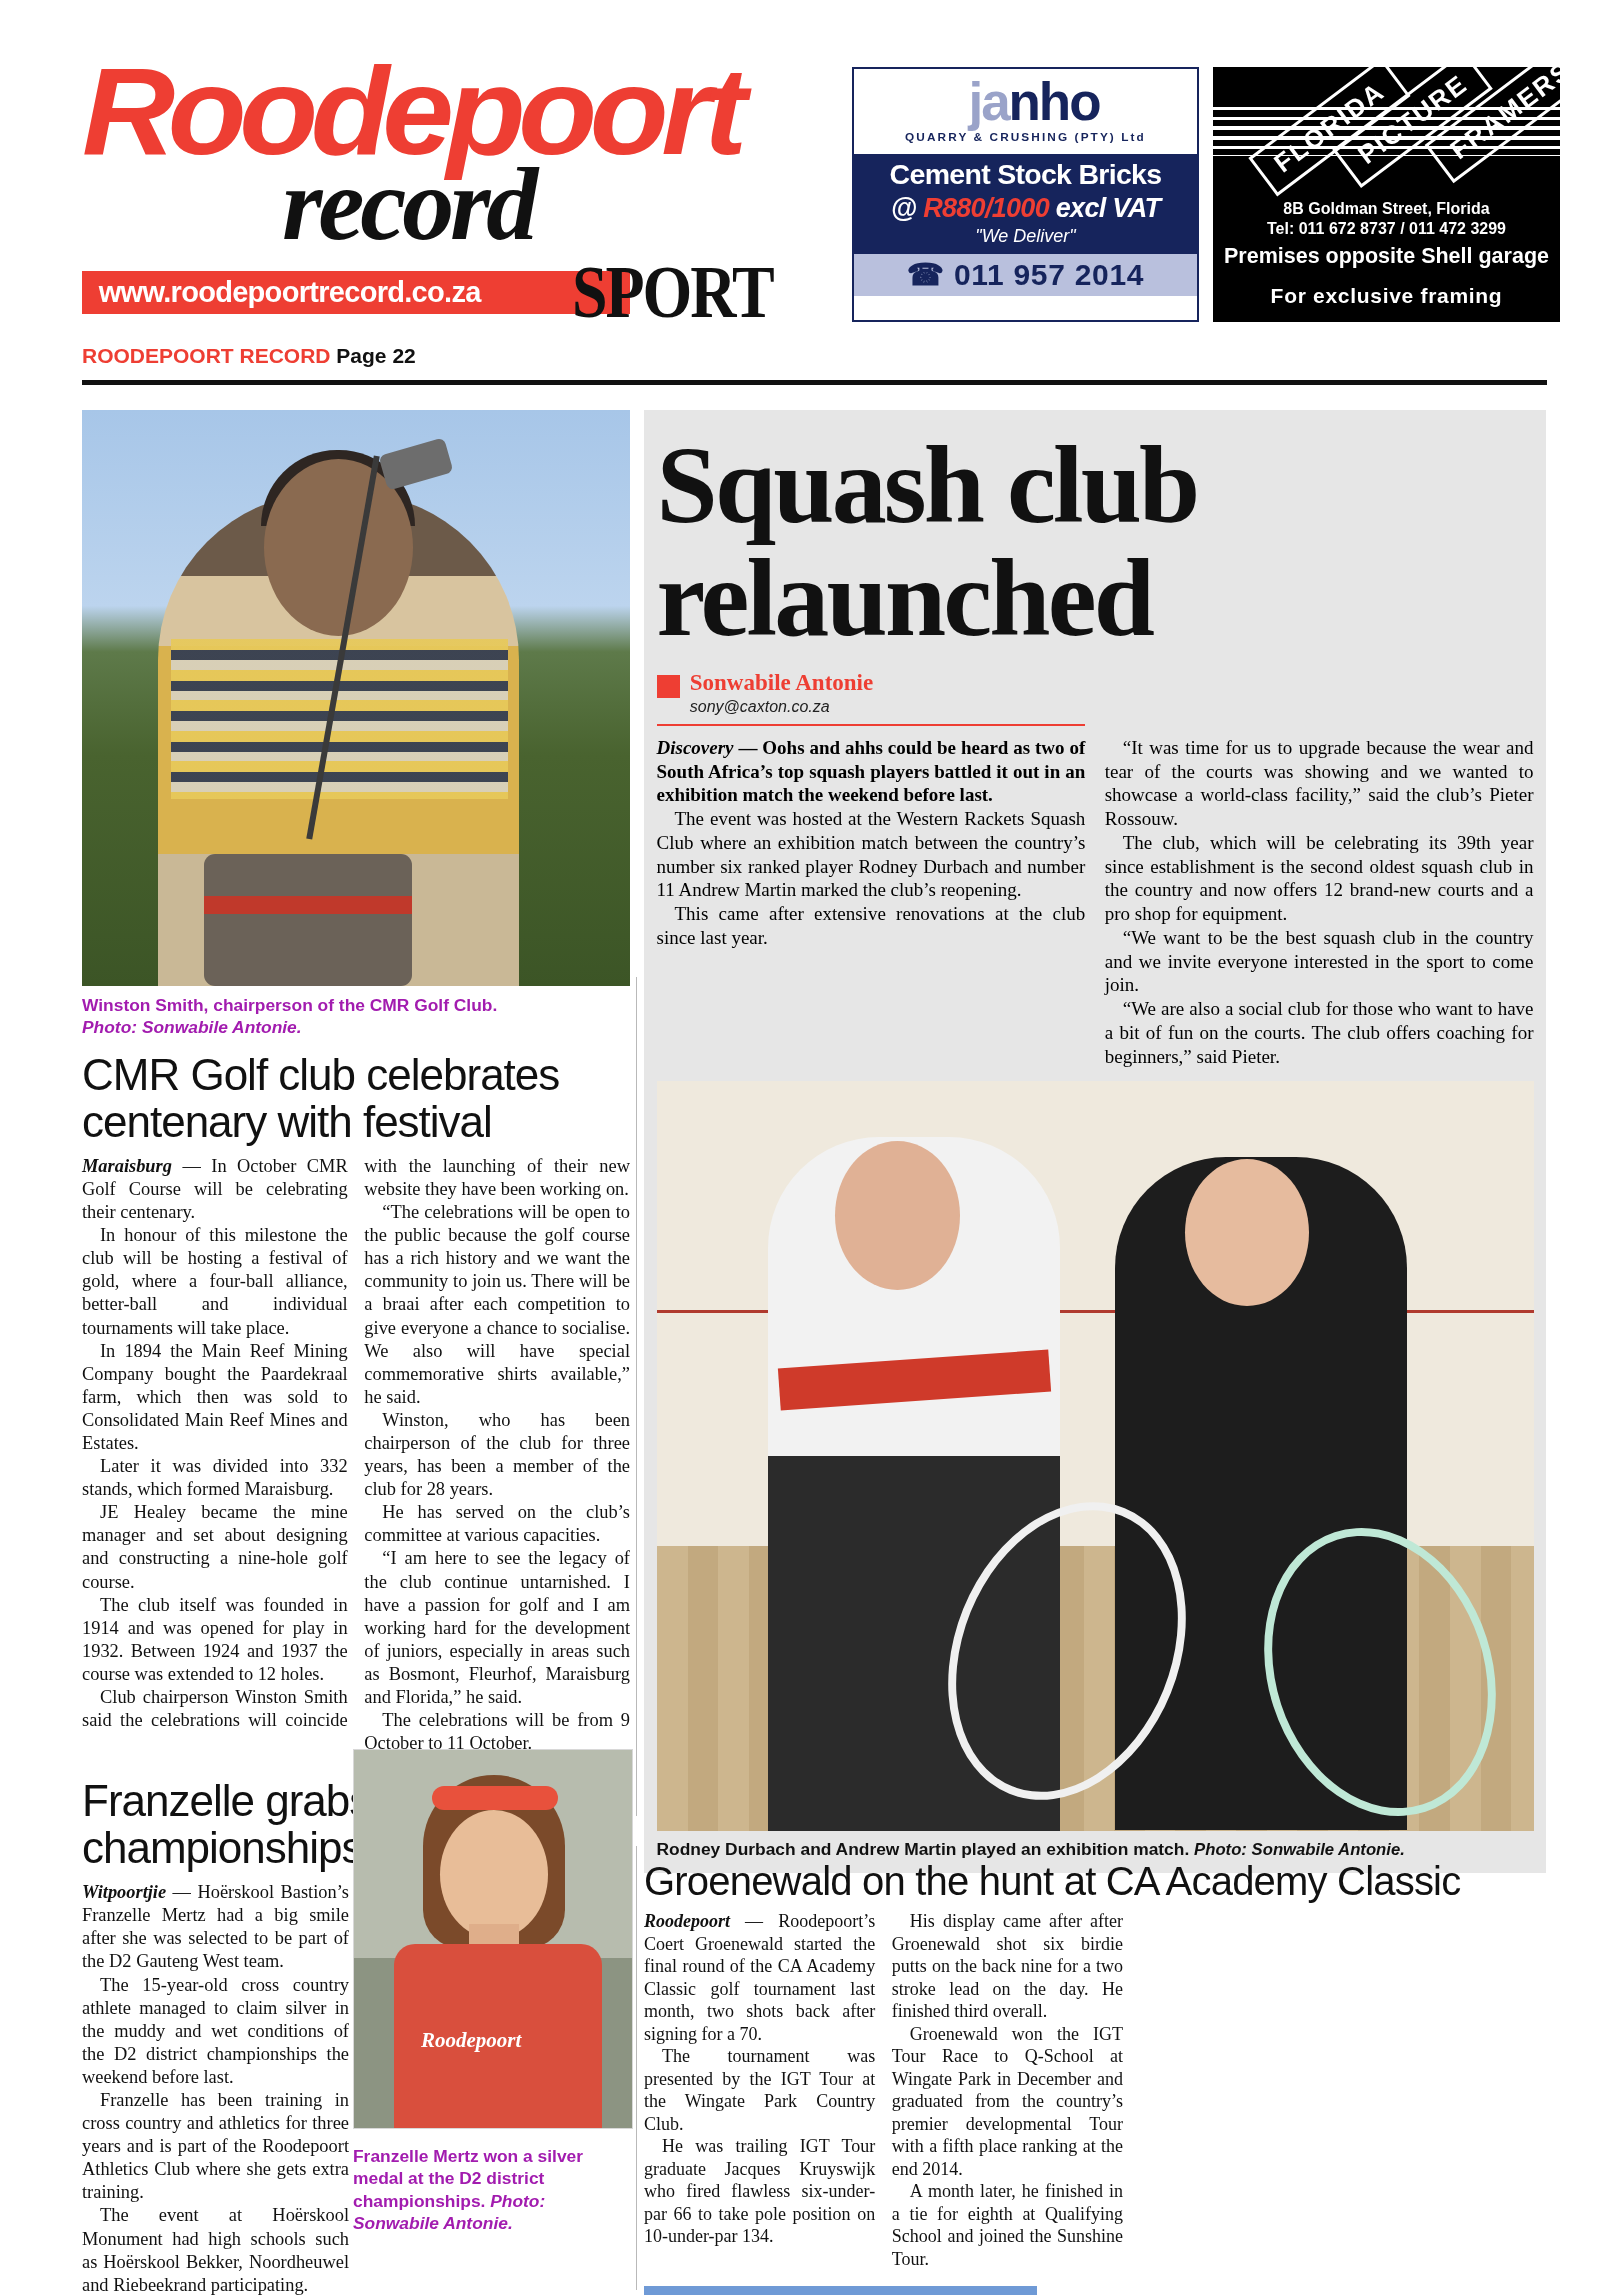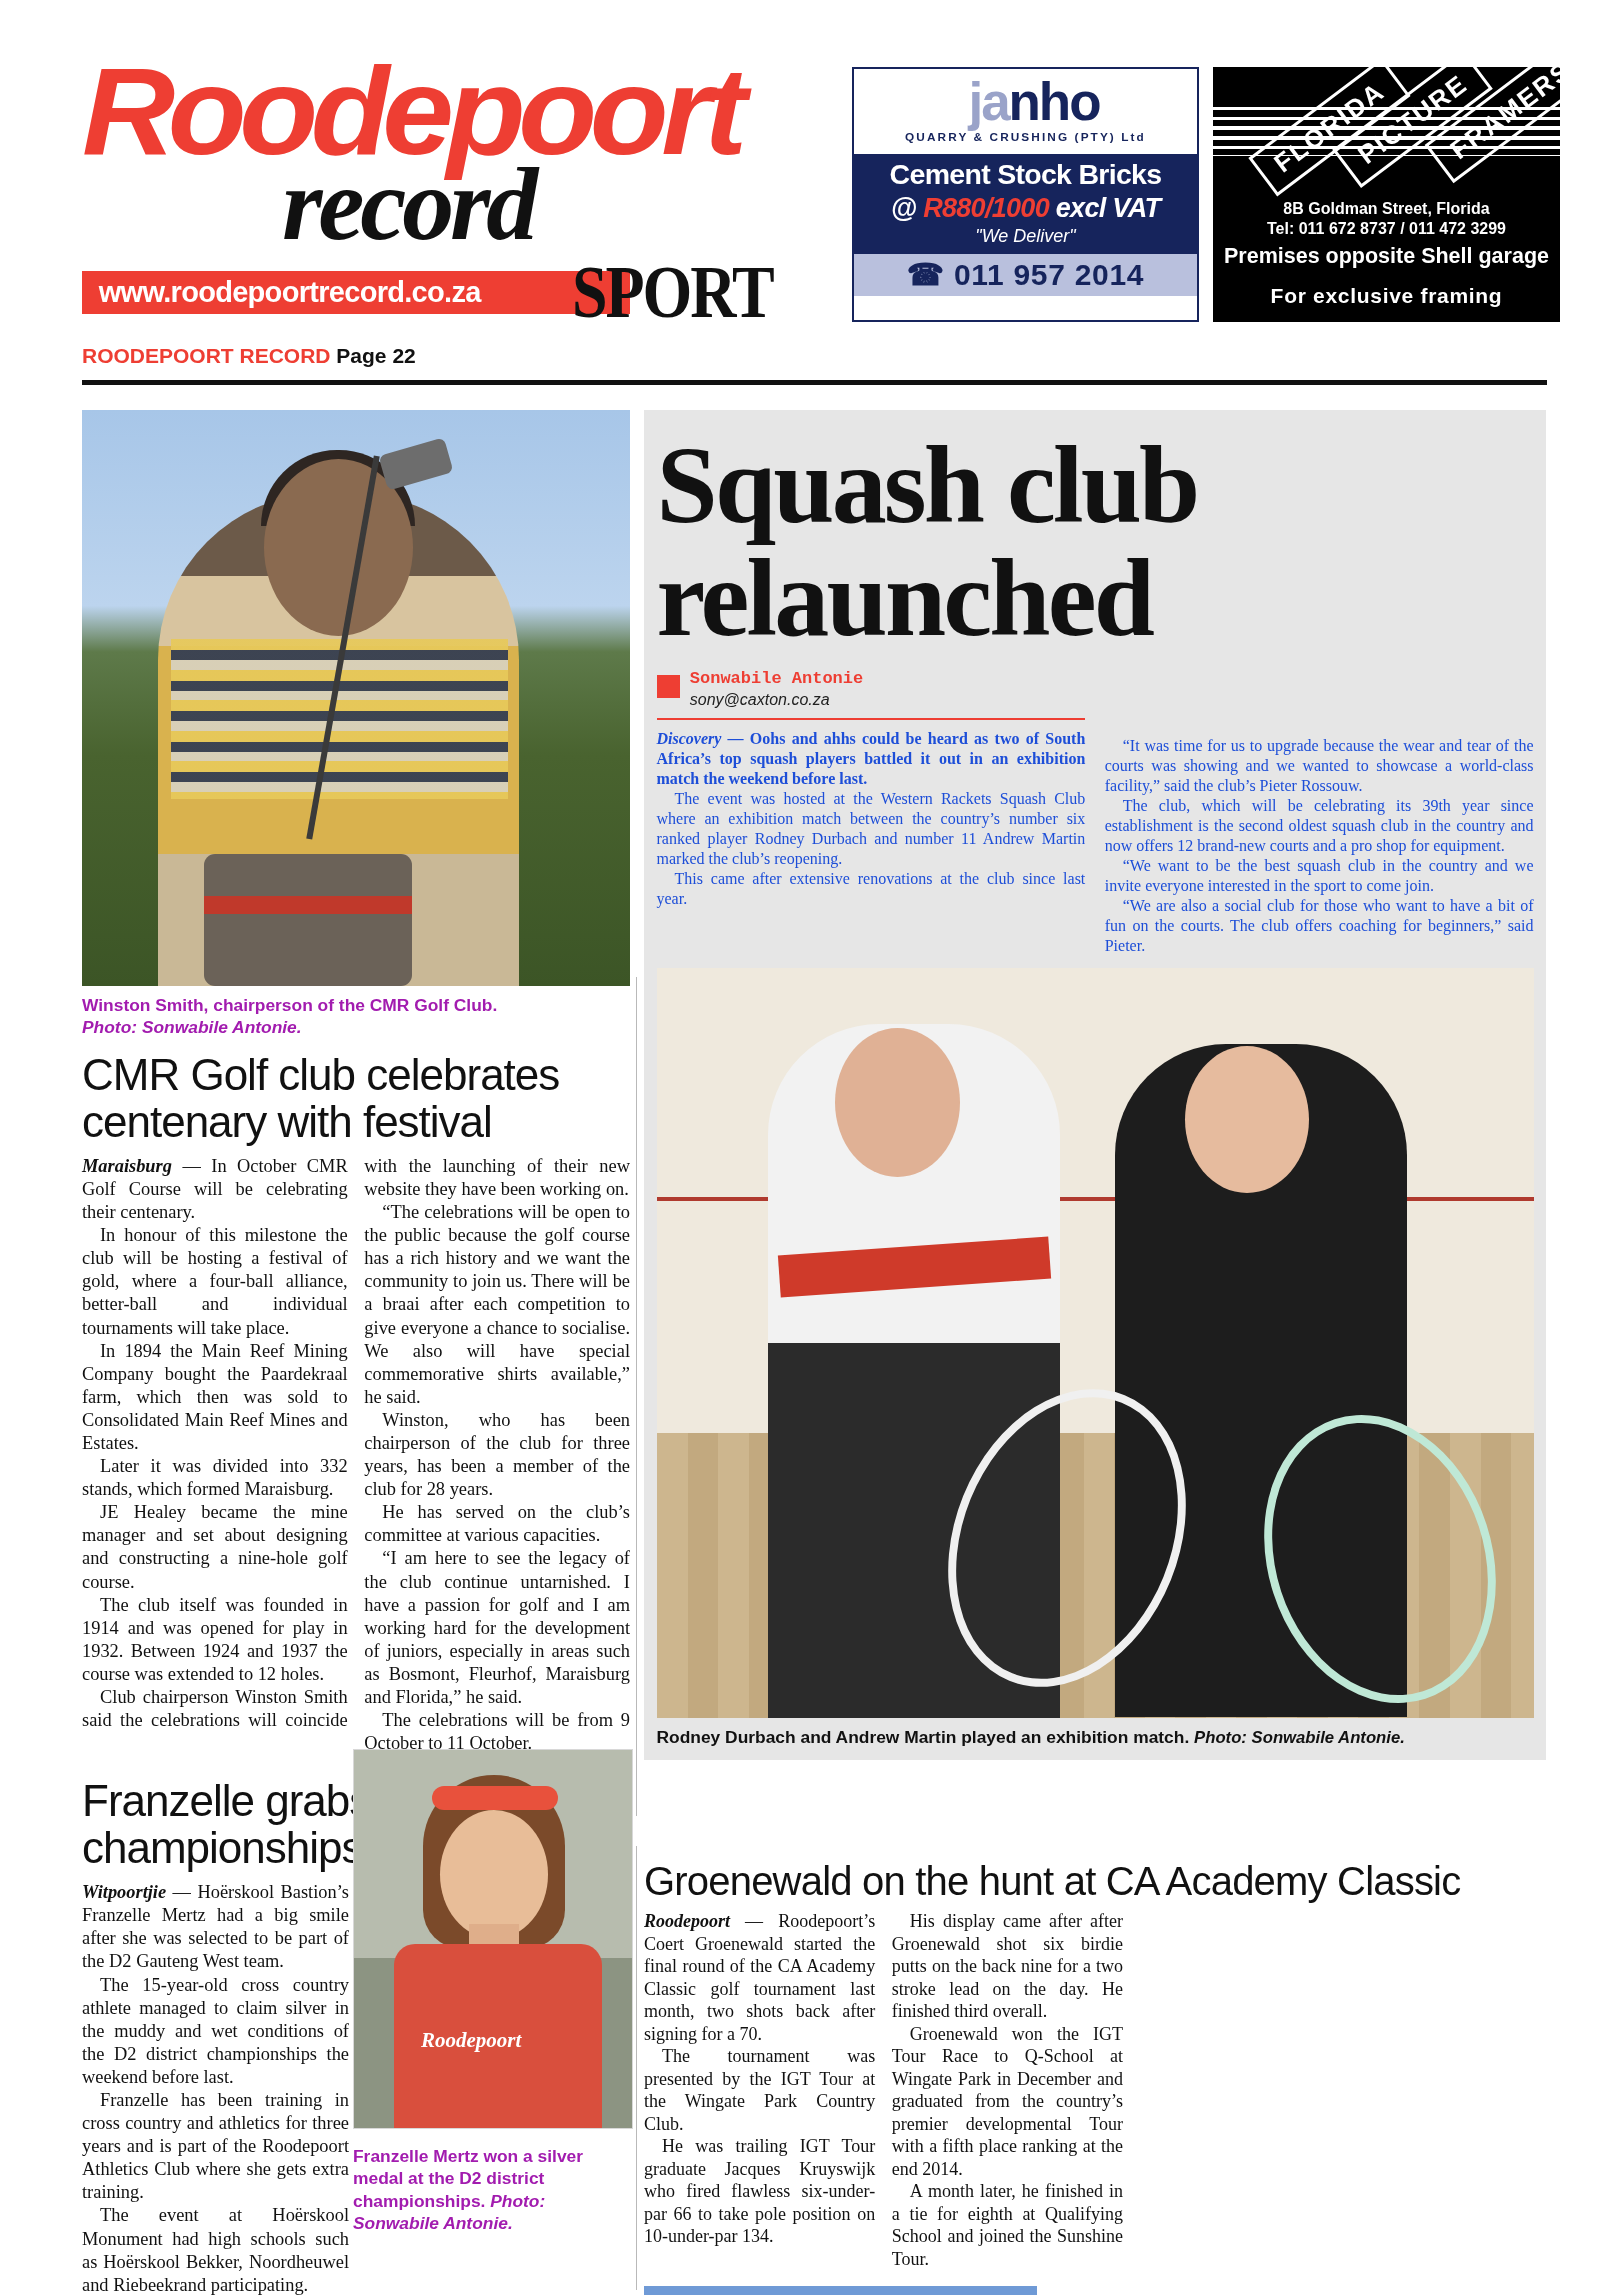--- a/index.html
+++ b/index.html
@@ -98,24 +98,24 @@
   .ph-franz .neck{position:absolute;left:115px;top:174px;width:50px;height:42px;background:#dfae8a;}
   .ph-franz .txt{position:absolute;left:67px;top:278px;font-family:"Liberation Serif",serif;font-style:italic;
      font-weight:bold;font-size:21px;color:#fff;}
 
   
   .squash{position:absolute;left:644px;top:410px;width:902px;background:#e6e6e6;padding:0 0 12.5px 0;}
   .sq-head{font-family:"Liberation Serif",serif;font-weight:bold;font-size:110px;line-height:1.02;
      letter-spacing:-2.8px;color:#111;padding:19.4px 15.3px 0 12.5px;}
   .byline{display:flex;align-items:flex-start;gap:9.7px;padding:16.7px 12.5px 0 12.5px;}
   .by-sq{width:23.6px;height:23.6px;background:#ee3e33;margin-top:4.2px;flex:0 0 auto;}
-  .by-name{font-family:Liberation Mono, monospace;font-weight:bold;font-size:17px;color:#ee3e33;line-height:1.1;}
+  .by-name{font-family:Liberation Serif, serif;font-weight:bold;font-size:23px;color:#ee3e33;line-height:1.1;}
   .by-mail{font-family:"Liberation Sans",sans-serif;font-style:italic;font-size:16px;color:#222;margin-top:2.1px;}
   .by-rule{margin:8.3px 12.5px 9.7px 12.5px;height:2.1px;background:#ee3e33;}
-  .sq-body{font-family:"Liberation Serif",serif;font-size:16px;line-height:1.25;text-align:justify;color:#1d4ed8;}
+  .sq-body{font-family:"Liberation Serif",serif;font-size:19px;line-height:1.25;text-align:justify;color:#000000;}
   .sq-body p{margin:0;text-indent:18px;}
   .sq-body p.first{text-indent:0;font-weight:bold;}
   .sq-body p.first .dl{font-style:italic;}
 
   .ph-squash{margin:12.5px 12.5px 0 12.5px;height:750px;position:relative;overflow:hidden;
      background:linear-gradient(#e9e3d6 0 58%,#d9cdb4 58% 100%);}
   .sq-wall{position:absolute;left:0;top:0;width:100%;height:62%;background:#efe9dd;}
   .sq-line{position:absolute;left:0;width:100%;height:3.5px;background:#b03a2e;}
   .sq-floor{position:absolute;left:0;bottom:0;width:100%;height:38%;
      background:repeating-linear-gradient(to right,#cdb68e 0 30.5px,#c2a97f 30.5px 61px);}

